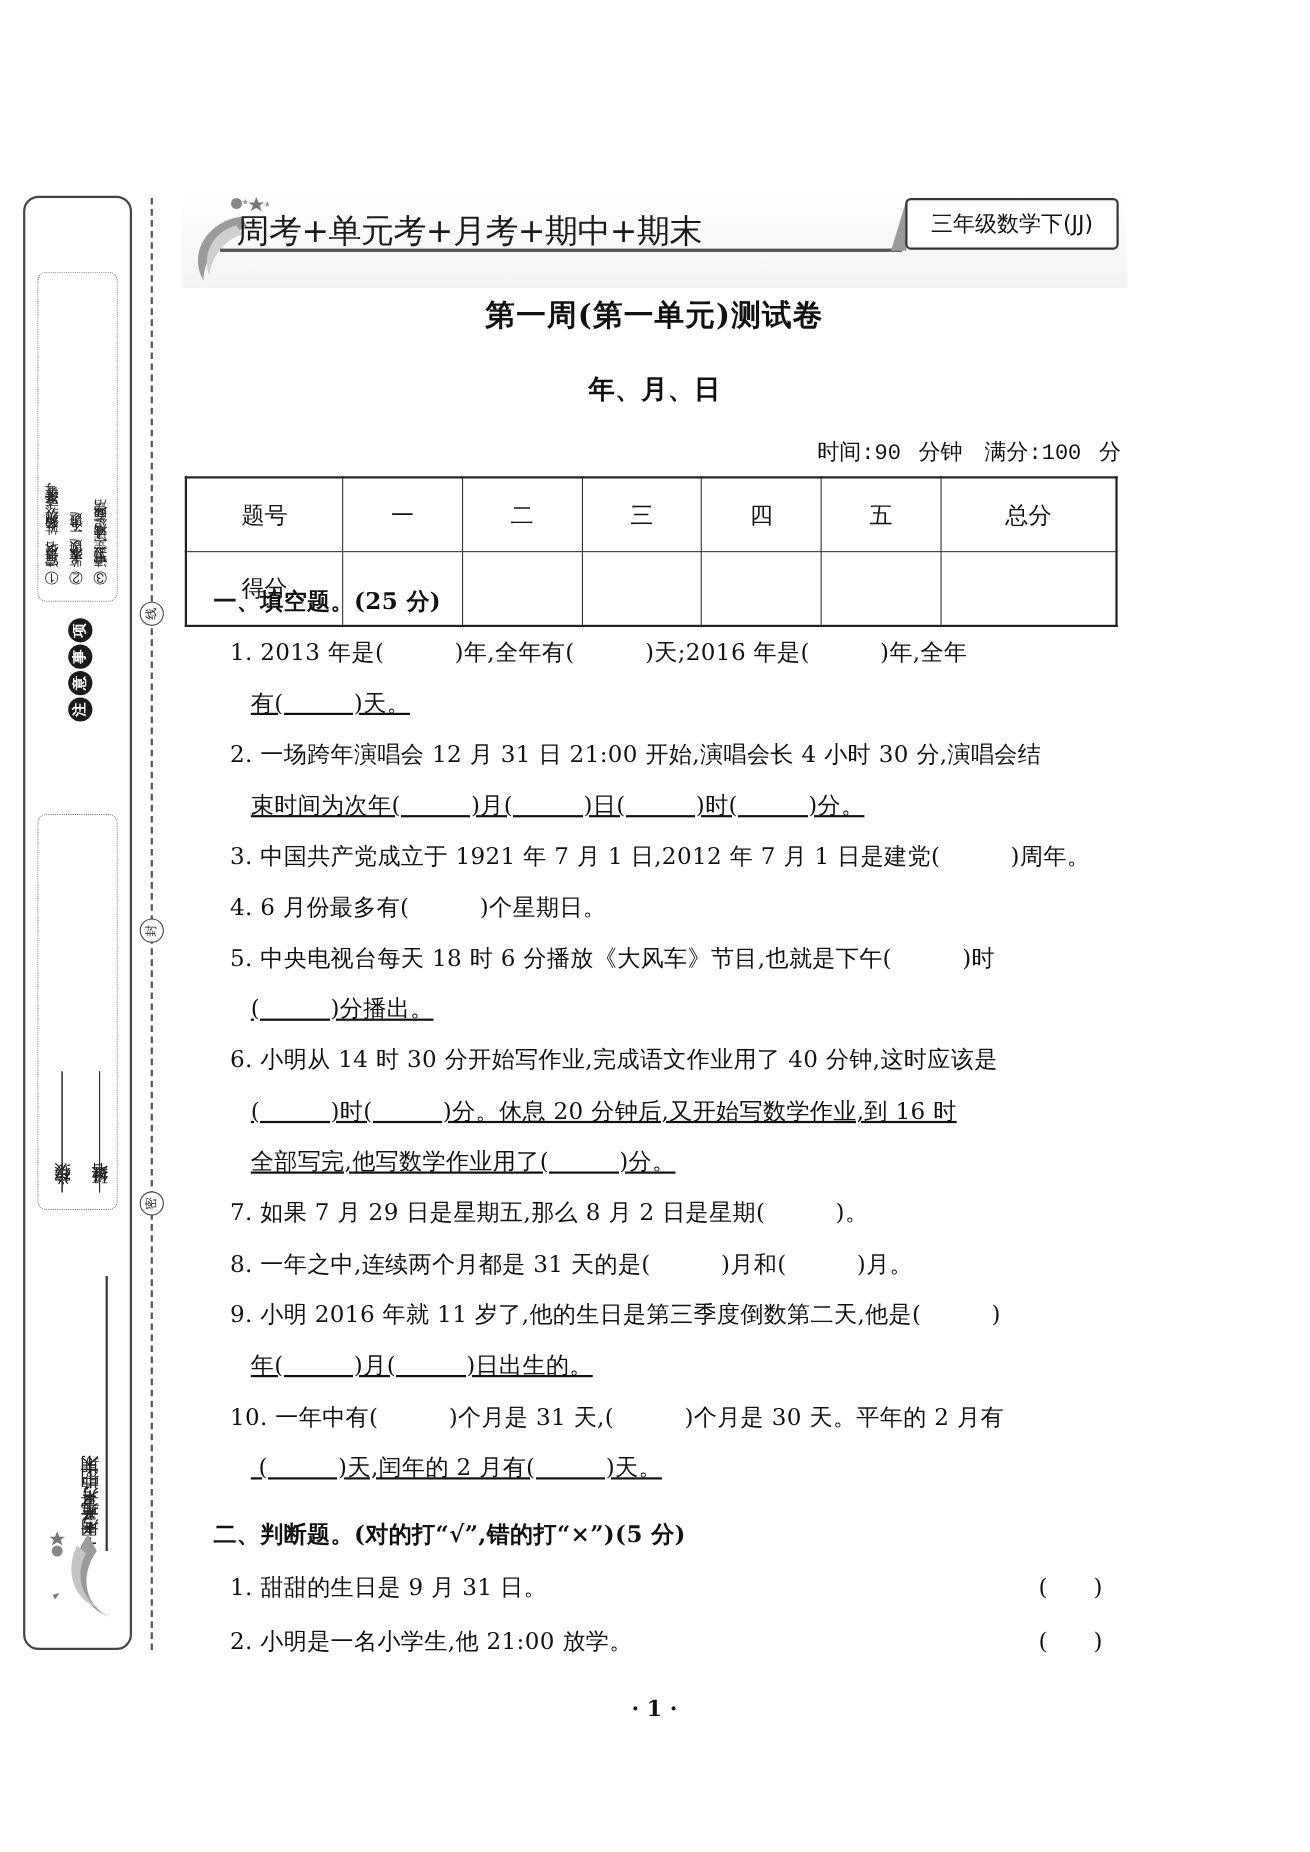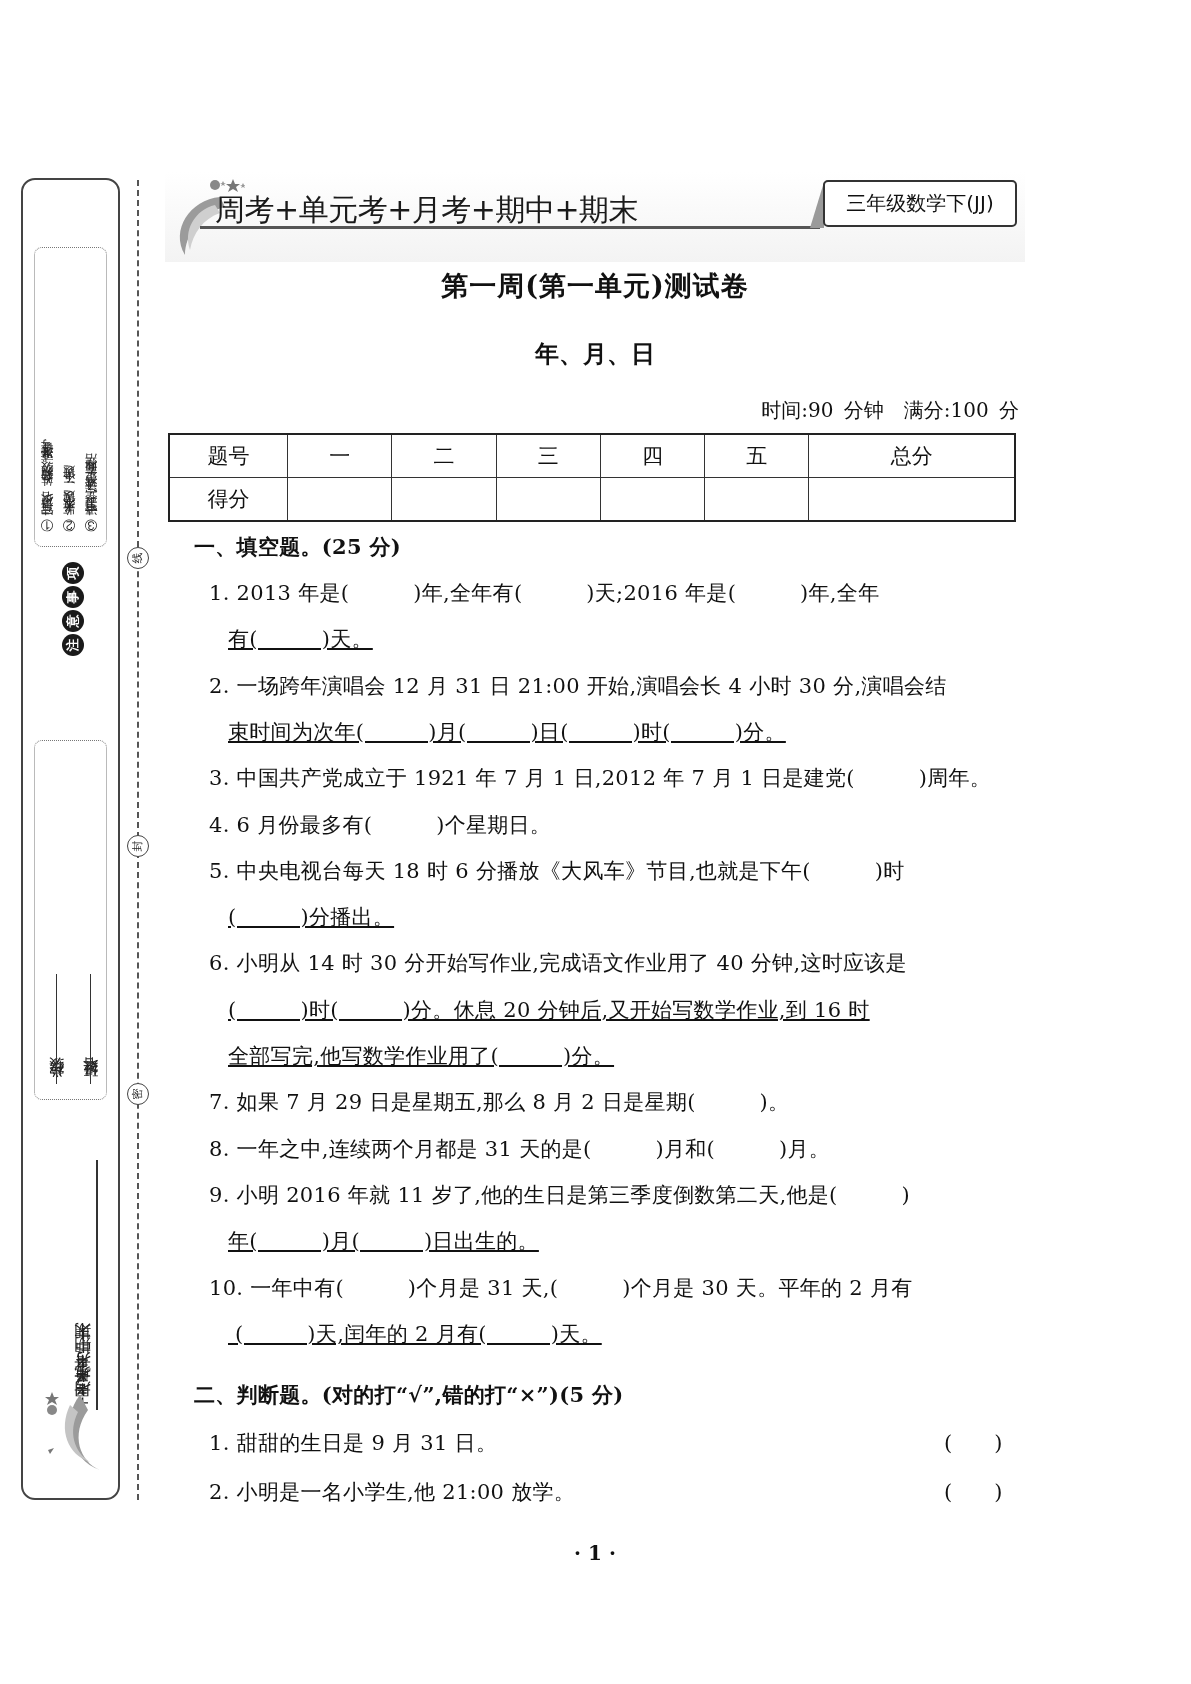--- a/index.html
+++ b/index.html
@@ -89,30 +89,30 @@
   
   .doc-title {
     position: absolute; left: 165px; width: 860px; top: 268px; text-align: center;
     font-size: 27px; font-weight: bold; letter-spacing: 1px;
   }
   .doc-subtitle {
     position: absolute; left: 165px; width: 860px; top: 338px; text-align: center;
     font-size: 24px; font-weight: bold;
   }
   .exam-meta {
-    position: absolute; right: 172px; top: 397px; font-size: 20px; word-spacing: 4px;
+    position: absolute; right: 172px; top: 397px; font-size: 20px; word-spacing: 4px; font-family: Liberation Mono, monospace;
   }
 
   
   table.score {
     position: absolute; left: 168px; top: 433px; width: 848px; height: 86px;
     border-collapse: collapse; border: 2px solid #222;
     font-family: "DejaVu Sans", sans-serif; font-size: 21px;
   }
-  table.score td { border: 1px solid #333; text-align: center; height: 42px; padding: 0; }
+  table.score td { border: 1px solid #333; text-align: center; height: 42px; padding: 12px; }
   table.score td.first { width: 117px; }
 
   
   .line {
     position: absolute; font-size: 21px; white-space: pre; letter-spacing: 0.3px;
     height: 30px; line-height: 30px;
   }
   .section { left: 166px; font-weight: bold; margin-left: 28px; }
   .q { left: 209px; }
   .q-cont { left: 228px; text-decoration: underline; }

